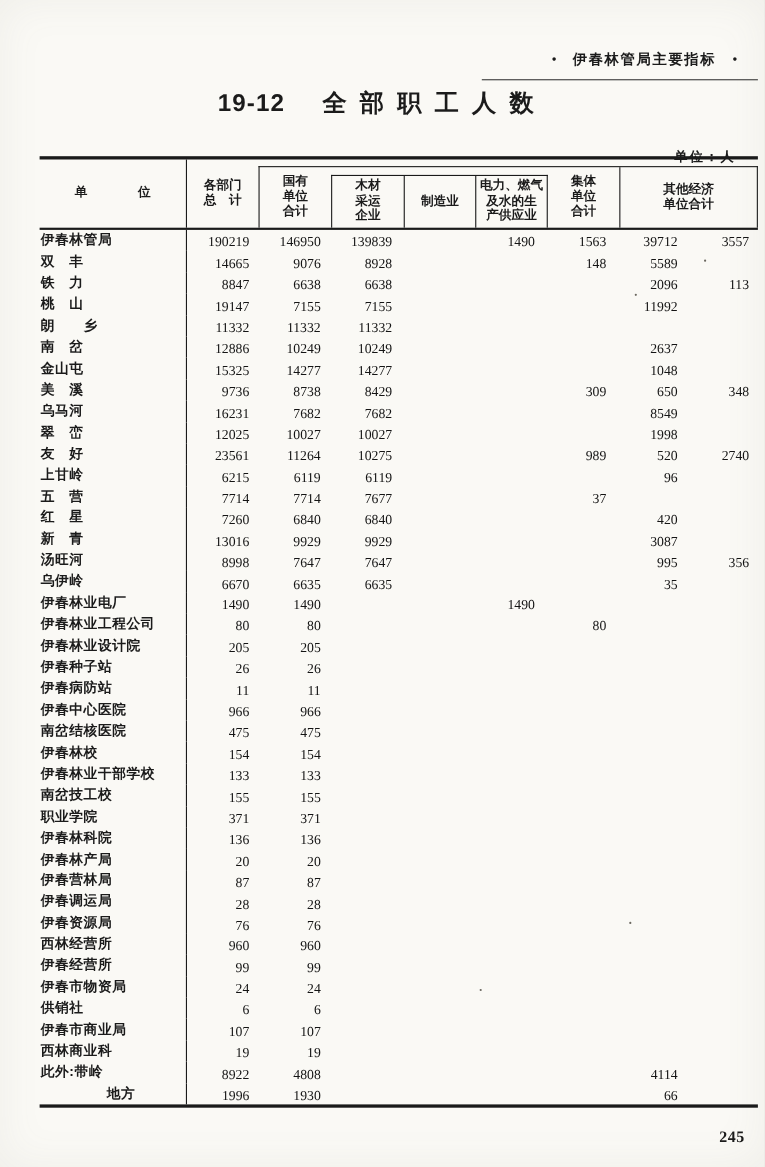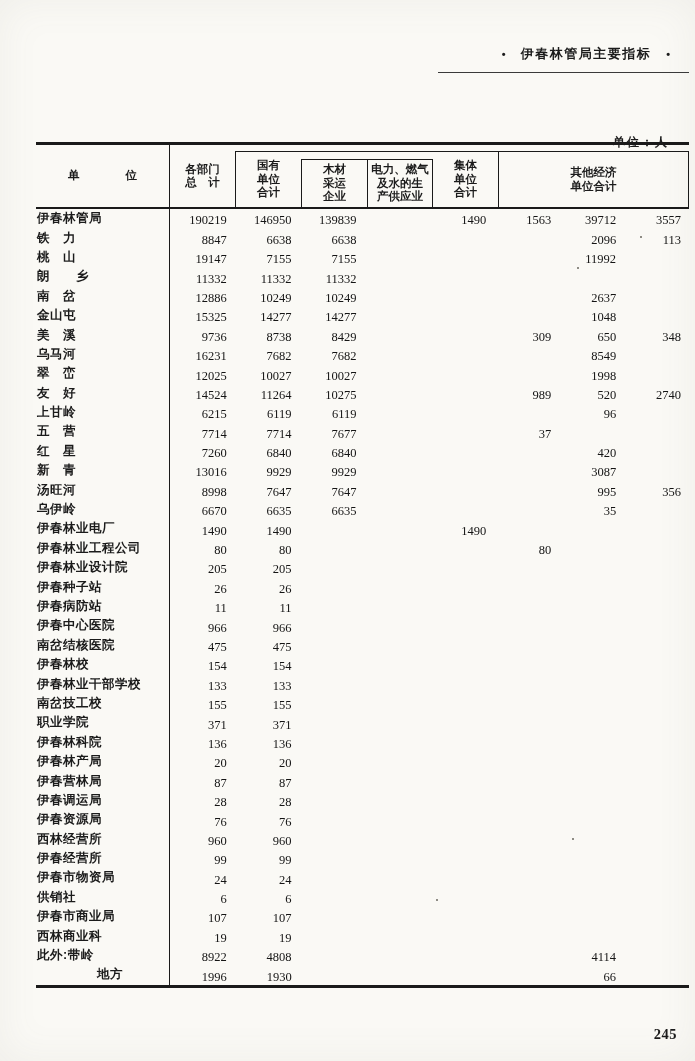--- a/index.html
+++ b/index.html
@@ -96,36 +96,40 @@
 
 <div class="page">
 
   <div class="running-head">
     <span class="head-dot">•</span>
     <span>伊春林管局主要指标</span>
     <span class="head-dot">•</span>
   </div>
   <div class="head-rule"></div>
 
+  <div class="title">
+    <span class="no">19-12</span><span class="cn">全部职工人数</span>
+  </div>
 
   <div class="unit-note">单位：人</div>
 
   <div class="table">
     <div class="thead">
       <div class="th th-org">单　　　　位</div>
       <div class="th th-dept">各部门
 总　计</div>
       <div class="group-l1">
         <div class="th w65">国有
 单位
 合计</div>
         <div class="group-l2">
           <div class="th w65">木材
 采运
 企业</div>
+          <div class="th w65">制造业</div>
           <div class="th w65">电力、燃气
 及水的生
 产供应业</div>
         </div>
         <div class="th w65">集体
 单位
 合计</div>
         <div class="th grow bl">其他经济
 单位合计</div>
       </div>
@@ -136,20 +140,31 @@
     <div class="td num">190219</div>
     <div class="td num">146950</div>
     <div class="td num">139839</div>
     <div class="td num"></div>
     <div class="td num">1490</div>
     <div class="td num">1563</div>
     <div class="td num">39712</div>
     <div class="td num">3557</div>
   </div>
         <div class="tr">
+    <div class="td label">双　丰</div>
+    <div class="td num">14665</div>
+    <div class="td num">9076</div>
+    <div class="td num">8928</div>
+    <div class="td num"></div>
+    <div class="td num"></div>
+    <div class="td num">148</div>
+    <div class="td num">5589</div>
+    <div class="td num"></div>
+  </div>
+        <div class="tr">
     <div class="td label">铁　力</div>
     <div class="td num">8847</div>
     <div class="td num">6638</div>
     <div class="td num">6638</div>
     <div class="td num"></div>
     <div class="td num"></div>
     <div class="td num"></div>
     <div class="td num">2096</div>
     <div class="td num">113</div>
   </div>
@@ -225,21 +240,21 @@
     <div class="td num">10027</div>
     <div class="td num">10027</div>
     <div class="td num"></div>
     <div class="td num"></div>
     <div class="td num"></div>
     <div class="td num">1998</div>
     <div class="td num"></div>
   </div>
         <div class="tr">
     <div class="td label">友　好</div>
-    <div class="td num">14524</div>
+    <div class="td num">23561</div>
     <div class="td num">11264</div>
     <div class="td num">10275</div>
     <div class="td num"></div>
     <div class="td num"></div>
     <div class="td num">989</div>
     <div class="td num">520</div>
     <div class="td num">2740</div>
   </div>
         <div class="tr">
     <div class="td label">上甘岭</div>

